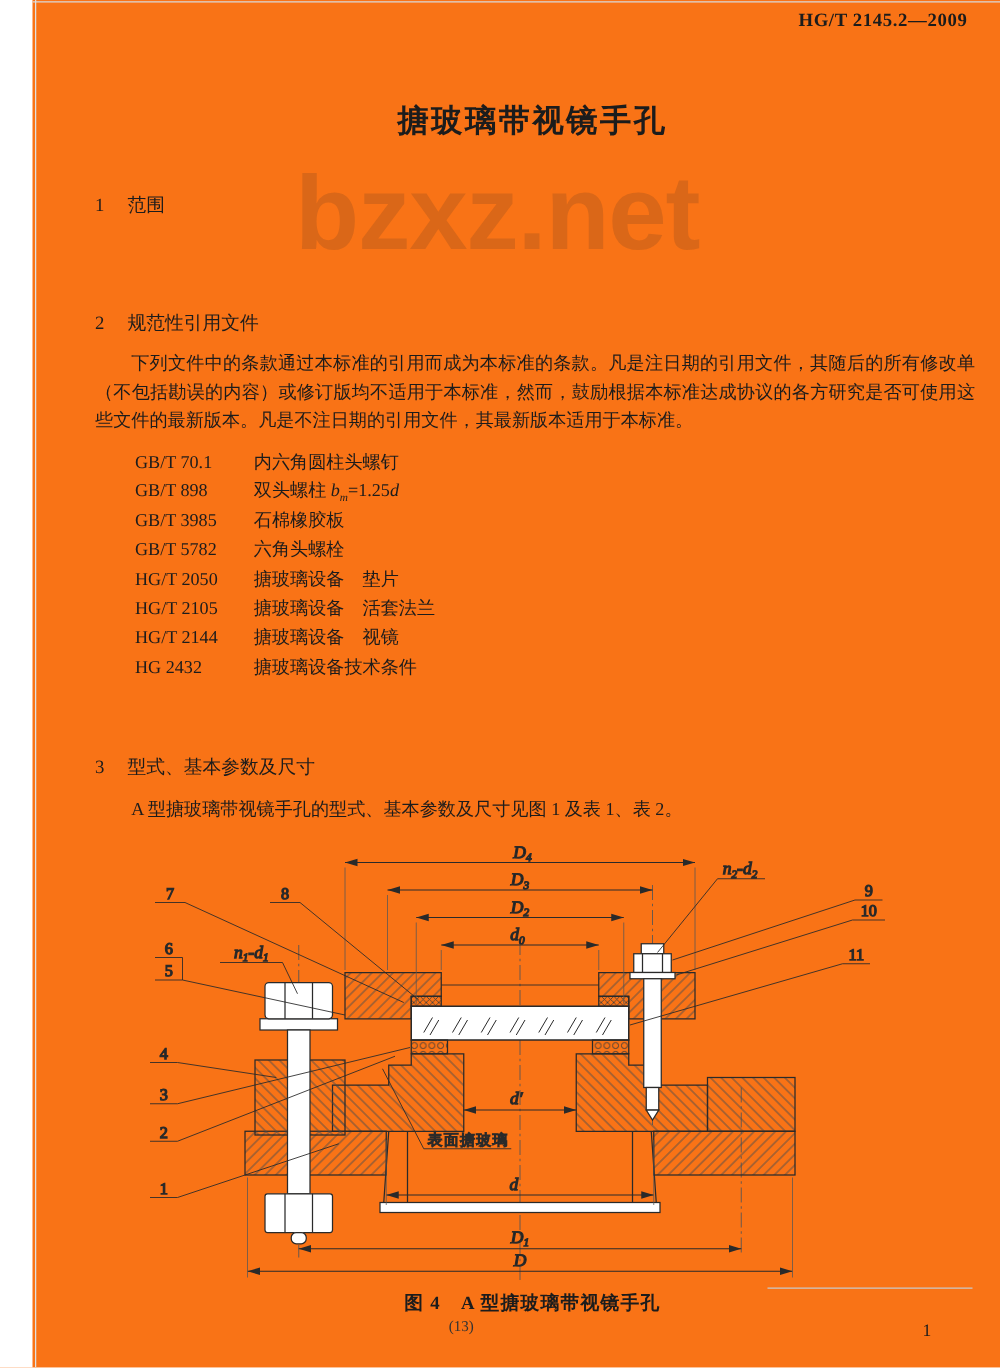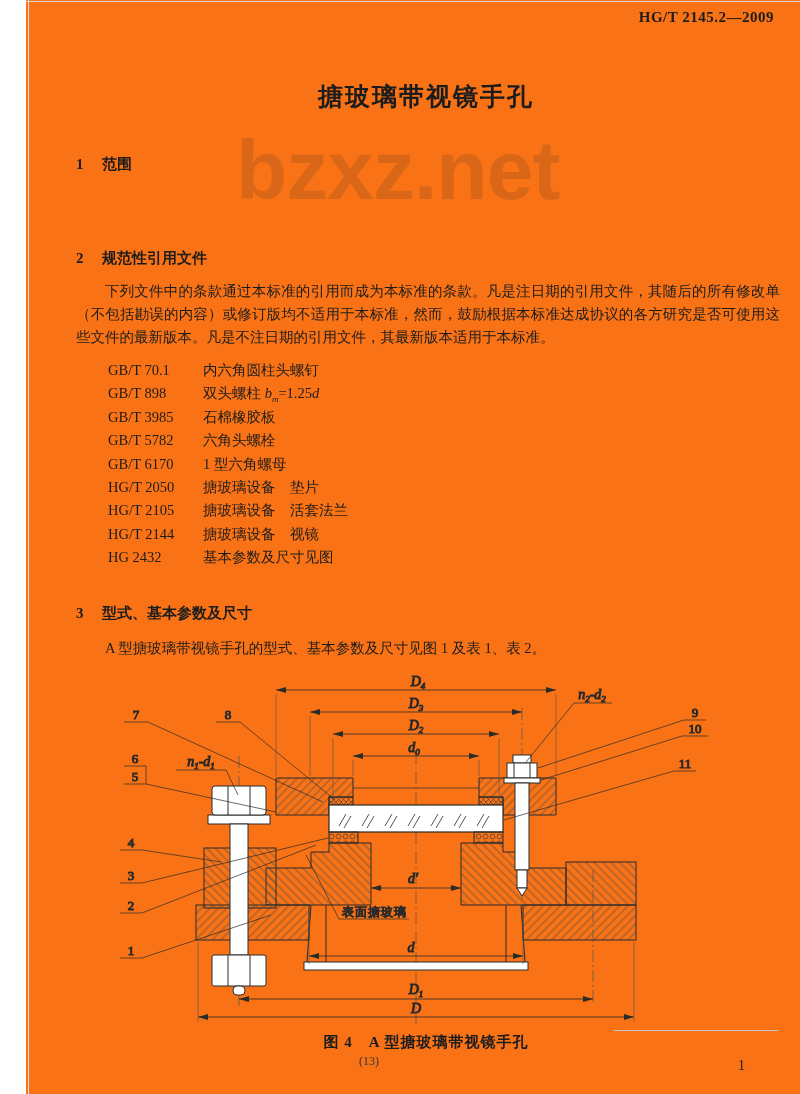--- a/index.html
+++ b/index.html
@@ -5,21 +5,21 @@
   html,body{margin:0;padding:0;background:#ffffff;}
   .page{position:relative;width:800px;height:1094px;background:#f97316;overflow:hidden;
         font-family:"Liberation Serif","DejaVu Serif",serif;color:#1c1c1c;margin-left:26px;}
   .abs{position:absolute;}
   .scan-top{left:0;top:1px;width:800px;height:1px;background:#d9d9d9;}
   .scan-left{left:2px;top:0;width:1px;height:1094px;background:#e0e0e0;}
   .header-code{top:9px;right:52px;font-size:15px;font-weight:bold;letter-spacing:.5px;}
   .doc-title{top:80px;left:0;width:800px;text-align:center;font-size:25px;font-weight:bold;letter-spacing:2px;}
   .watermark{top:122px;left:210px;font-family:"Liberation Sans","DejaVu Sans",sans-serif;
              font-size:84px;font-weight:bold;color:rgba(40,40,40,0.15);letter-spacing:-1px;z-index:0;}
-  .sec-head{left:50px;font-size:15px;font-weight:bold;z-index:2;}
+  .sec-head{left:50px;font-size:15px;font-weight:normal;z-index:2;}
   .sec-head .no{display:inline-block;min-width:26px;}
   .para{left:50px;width:704px;font-size:14.5px;line-height:23px;text-align:justify;z-index:2;}
   .para p{margin:0;text-indent:2em;}
   .refs{left:82px;width:660px;font-size:14.5px;z-index:2;}
   .refs .row{height:23.4px;line-height:23.4px;white-space:nowrap;}
   .refs .code{display:inline-block;min-width:95px;}
   .refs i{font-style:italic;}
   .refs sub{font-size:9px;font-style:italic;}
   .fig-caption{top:1033px;left:0;width:800px;text-align:center;font-size:15px;font-weight:bold;letter-spacing:1px;}
   .fig-caption .fno{margin-right:16px;}
@@ -52,25 +52,24 @@
   </div>
   <div class="abs para" style="top:280px">
     <p>下列文件中的条款通过本标准的引用而成为本标准的条款。凡是注日期的引用文件，其随后的所有修改单（不包括勘误的内容）或修订版均不适用于本标准，然而，鼓励根据本标准达成协议的各方研究是否可使用这些文件的最新版本。凡是不注日期的引用文件，其最新版本适用于本标准。</p>
   </div>
 
   <div class="abs refs" style="top:359px">
     <div class="row"><span class="code">GB/T 70.1</span><span>内六角圆柱头螺钉</span></div>
     <div class="row"><span class="code">GB/T 898</span><span>双头螺柱 </span><i>b</i><sub>m</sub><span>=1.25</span><i>d</i></div>
     <div class="row"><span class="code">GB/T 3985</span><span>石棉橡胶板</span></div>
     <div class="row"><span class="code">GB/T 5782</span><span>六角头螺栓</span></div>
-    <div class="row"><span class="code">GB/T 6170</span><span>1 型六角螺母</span></div>
     <div class="row"><span class="code">HG/T 2050</span><span>搪玻璃设备　垫片</span></div>
     <div class="row"><span class="code">HG/T 2105</span><span>搪玻璃设备　活套法兰</span></div>
     <div class="row"><span class="code">HG/T 2144</span><span>搪玻璃设备　视镜</span></div>
-    <div class="row"><span class="code">HG 2432</span><span>基本参数及尺寸见图</span></div>
+    <div class="row"><span class="code">HG 2432</span><span>搪玻璃设备技术条件</span></div>
   </div>
 
   <div class="abs sec-head" style="top:604px">
     <span class="no">3</span><span>型式、基本参数及尺寸</span>
   </div>
   <div class="abs para" style="top:637px">
     <p>A 型搪玻璃带视镜手孔的型式、基本参数及尺寸见图 1 及表 1、表 2。</p>
   </div>
 
   <svg class="abs" style="top:672px;left:85px" width="660" height="360" viewBox="0 0 660 360" stroke="#2a2a2a" fill="none" stroke-width="1">

